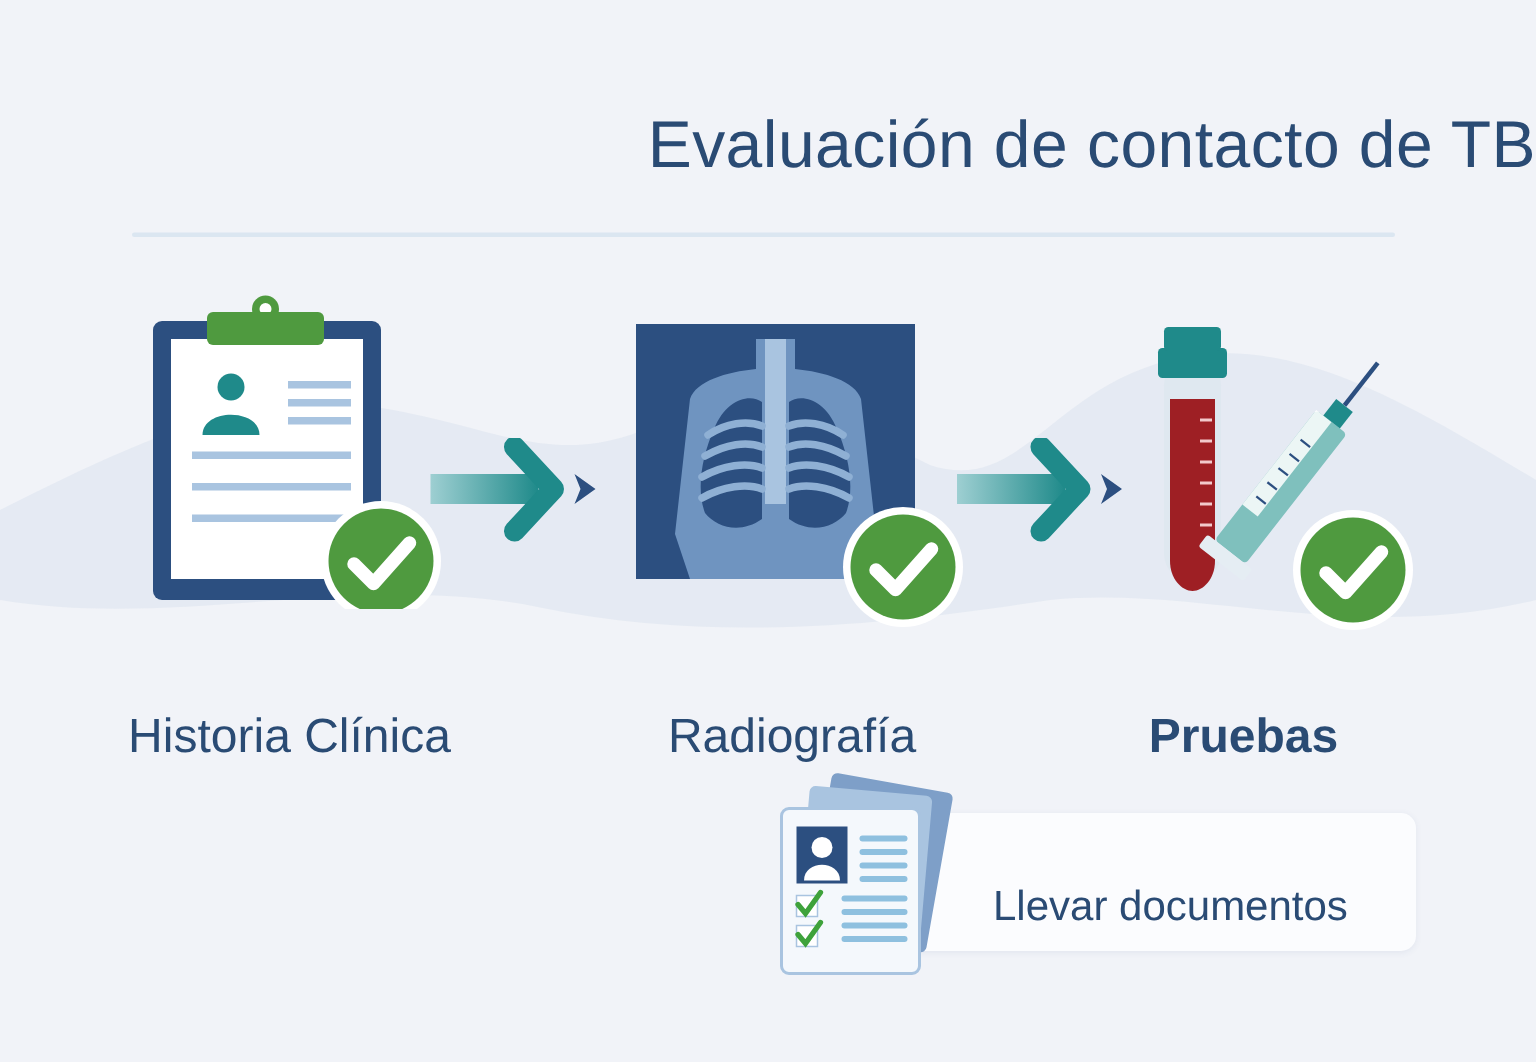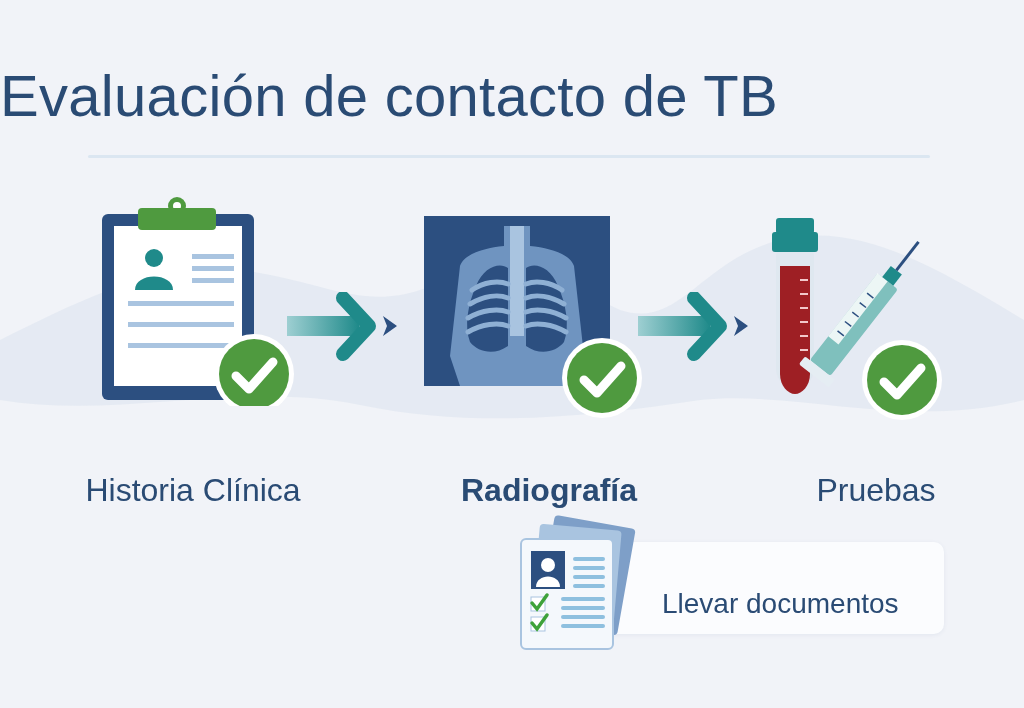--- a/index.html
+++ b/index.html
@@ -3,22 +3,22 @@
 <meta charset="utf-8">
 <style>
   html, body { margin: 0; padding: 0; }
   body {
     width: 1024px; height: 708px; overflow: hidden; position: relative;
     background: #f1f3f8;
     font-family: "Liberation Sans", "DejaVu Sans", sans-serif;
   }
   .bg-wave { position: absolute; left: 0; top: 200px; width: 1024px; height: 260px; z-index: 0; }
   .title {
-    position: absolute; left: 0; right: 0; top: 62px; text-align: left;
-    font-size: 58px; color: #2a4b74; letter-spacing: 0.3px; z-index: 2;
+    position: absolute; left: 0; right: 0; top: 72px; text-align: right;
+    font-size: 44px; color: #2a4b74; letter-spacing: 0.3px; z-index: 2;
   }
   .title-rule {
     position: absolute; left: 88px; top: 155px; width: 842px; height: 3px;
     background: #dbe6f1; border-radius: 2px; z-index: 2;
   }
   .step { position: absolute; z-index: 2; }
   .step svg { display: block; }
   .label {
     position: absolute; font-size: 32px; color: #2a4b74; z-index: 2;
     white-space: nowrap; transform: translateX(-50%); margin-top: 24px;
@@ -148,22 +148,22 @@
     </g>
     <g>
       <circle cx="132" cy="162" r="40" fill="#ffffff"></circle>
       <circle cx="132" cy="162" r="35" fill="#4f9a3f"></circle>
       <path d="M114,164 L127,177 L151,150" stroke="#ffffff" stroke-width="9" fill="none" stroke-linecap="round" stroke-linejoin="round"></path>
     </g>
   </svg>
 </div>
 
 <div class="label" style="left:193px; top:448px;">Historia Clínica</div>
-<div class="label" style="left:549px; top:448px;font-weight:bold;">Radiografía</div>
-<div class="label" style="left:876px; top:448px;">Pruebas</div>
+<div class="label" style="left:528px; top:448px;">Radiografía</div>
+<div class="label" style="left:829px; top:448px;font-weight:bold;">Pruebas</div>
 
 <div class="docs-card"></div>
 <svg class="docs-icon" width="130" height="140" viewBox="0 0 130 140">
   <rect x="30" y="6" width="82" height="108" rx="4" fill="#7e9fc8" transform="rotate(10 70 60)"></rect>
   <rect x="20" y="12" width="82" height="112" rx="4" fill="#a9c4e0" transform="rotate(5 60 68)"></rect>
   <rect x="6" y="24" width="92" height="110" rx="5" fill="#f4f8fc" stroke="#a9c4e0" stroke-width="2"></rect>
   <rect x="16" y="36" width="34" height="38" fill="#2c4f80"></rect>
   <circle cx="33" cy="50" r="7" fill="#ffffff"></circle>
   <path d="M21,72 C21,58 45,58 45,72 Z" fill="#ffffff"></path>
   <g fill="#8ec0df">

